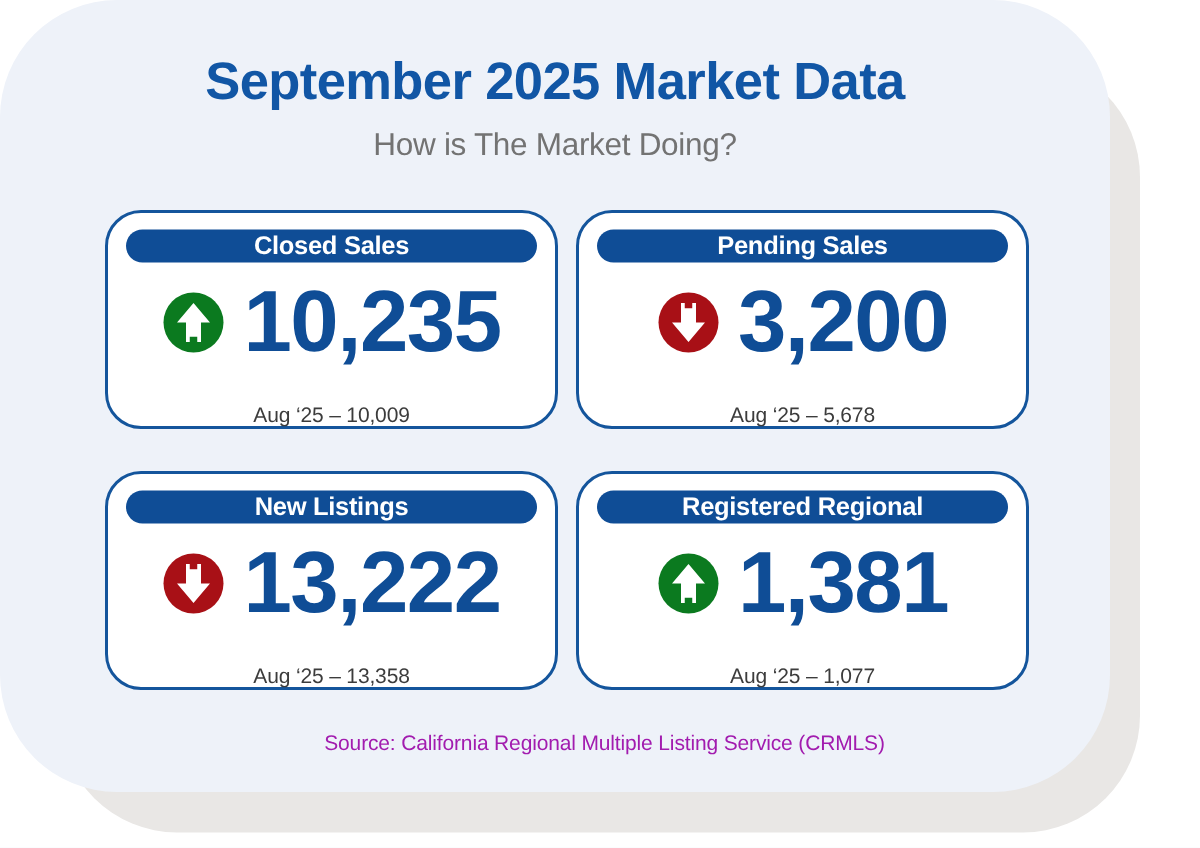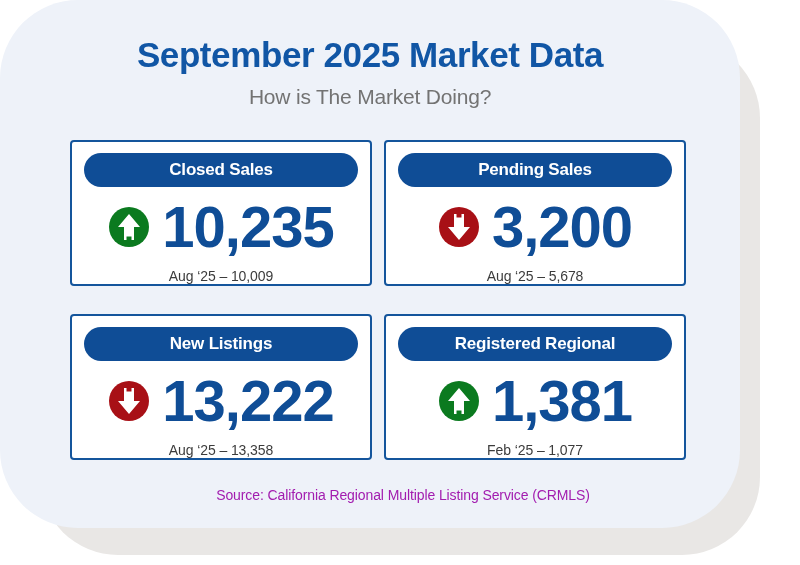--- a/index.html
+++ b/index.html
@@ -76,21 +76,21 @@
     grid-template-columns: 302px 302px;
     grid-template-rows: 146px 146px;
     column-gap: 12px;
     row-gap: 28px;
   }
 
   .card {
     position: relative;
     background: #ffffff;
     border: 2px solid #14559c;
-    border-radius: 4px;
+    border-radius: 24px;
     box-sizing: border-box;
     padding: 11px 12px 0 12px;
     display: flex;
     flex-direction: column;
     align-items: center;
   }
 
   .card-pill {
     width: 100%;
     height: 34px;
@@ -124,21 +124,21 @@
 
   .card-value {
     font-size: 58px;
     font-weight: bold;
     color: #0f4d96;
     letter-spacing: -1px;
     line-height: 1;
   }
 
   .card-prev {
-    margin-top: 12px;
+    margin-top: 24px;
     font-size: 14px;
     color: #3c3c3c;
     letter-spacing: -0.1px;
   }
 
   .source {
     position: absolute;
     left: 0;
     top: 487px;
     width: 740px;
@@ -203,21 +203,21 @@
 
       <div class="card">
         <div class="card-pill">Registered Regional</div>
         <div class="card-value-row">
           <svg class="trend-icon" viewBox="0 0 42 42">
             <circle cx="21" cy="21" r="20" fill="#0b7a1f"></circle>
             <path d="M21 8 L32 21 L26 21 L26 34 L23.5 34 L23.5 30.5 L18.5 30.5 L18.5 34 L16 34 L16 21 L10 21 Z" fill="#ffffff"></path>
           </svg>
           <div class="card-value">1,381</div>
         </div>
-        <div class="card-prev">Feb ‘25 – 1,077</div>
+        <div class="card-prev">Aug ‘25 – 1,077</div>
       </div>
 
     </div>
 
     <div class="source">Source: California Regional Multiple Listing Service (CRMLS)</div>
 
   </div>
 </div>
 
 </body></html>

